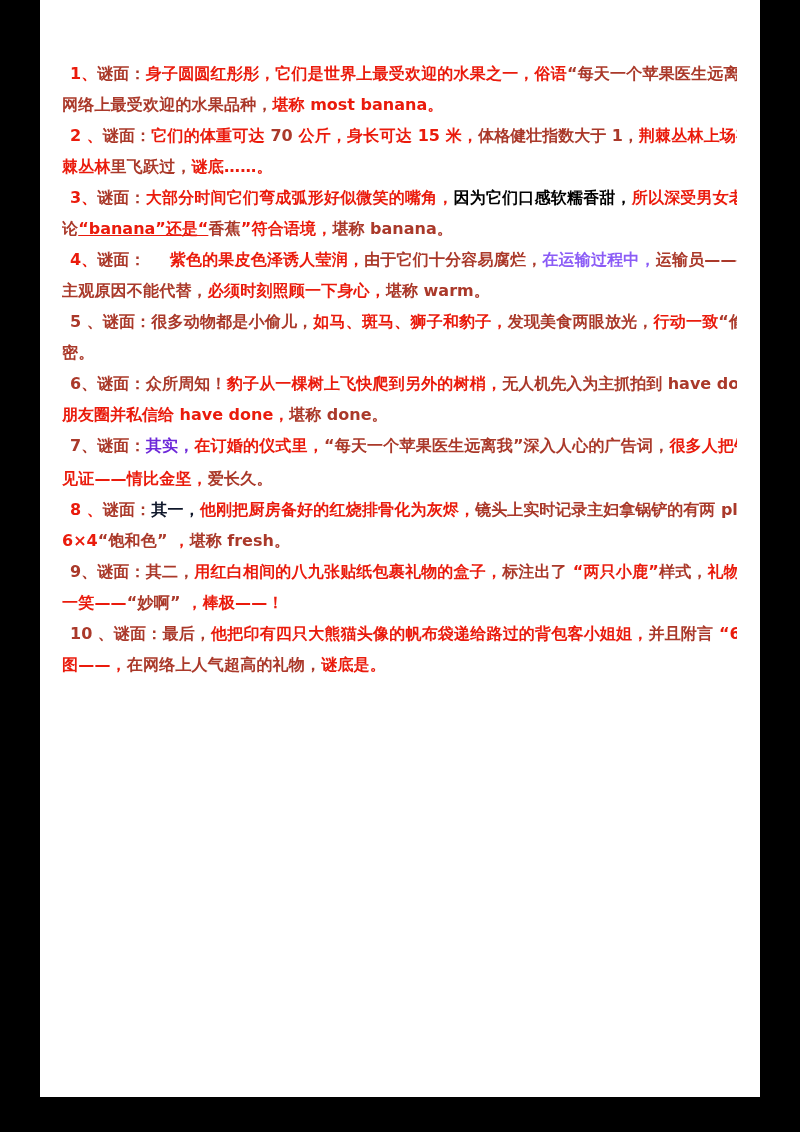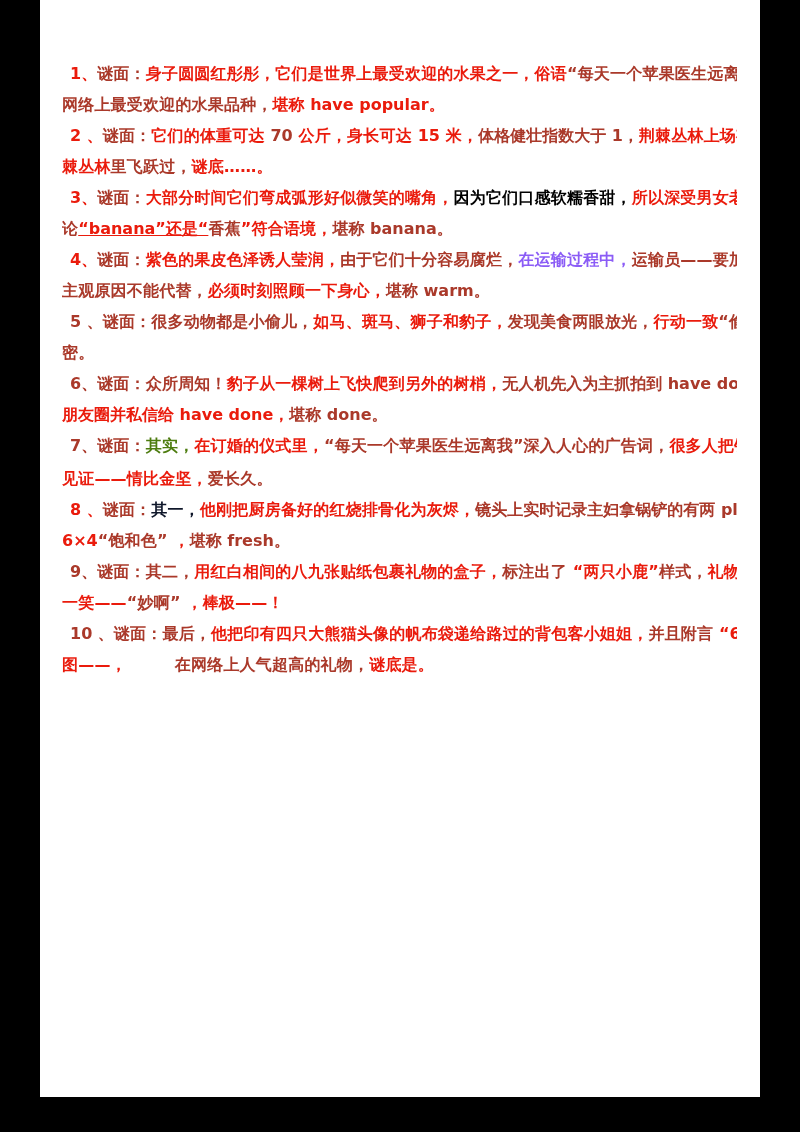--- a/index.html
+++ b/index.html
@@ -35,33 +35,33 @@
   }
   .line.first{ text-indent:8px; }
   .run-latin{ letter-spacing:0; }
 </style>
 </head>
 <body style="background: rgb(0, 0, 0);">
 
 <div class="sheet" style="background: rgb(255, 255, 255);">
   <div>
       <div class="line first"><span class="run-latin" style="color: rgb(234, 27, 12);">1、</span><span style="color: rgb(170, 57, 42);">谜面：</span><span style="color: rgb(234, 27, 12);">身子圆圆红彤彤，它们是世界上最受欢迎的水果之一，俗语</span><span style="color: rgb(170, 57, 42);">“每天一个苹果医生远离我”</span></div>
-      <div class="line"><span style="color: rgb(170, 57, 42);">网络上最受欢迎的水果品种，</span><span class="run-latin" style="color: rgb(234, 27, 12);">堪称 have popular。</span></div>
+      <div class="line"><span style="color: rgb(170, 57, 42);">网络上最受欢迎的水果品种，</span><span class="run-latin" style="color: rgb(234, 27, 12);">堪称 most banana。</span></div>
       <div class="line first"><span class="run-latin" style="color: rgb(234, 27, 12);">2 、</span><span style="color: rgb(170, 57, 42);">谜面：</span><span style="color: rgb(234, 27, 12);">它们的体重可达 </span><span class="run-latin" style="color: rgb(170, 57, 42);">70</span><span style="color: rgb(234, 27, 12);"> 公斤，身长可达 </span><span class="run-latin" style="color: rgb(234, 27, 12);">15</span><span style="color: rgb(234, 27, 12);"> 米，</span><span class="run-latin" style="color: rgb(170, 57, 42);">体格健壮指数大于 1，</span><span style="color: rgb(234, 27, 12);">荆棘丛林上场有限制性，荆</span></div>
       <div class="line"><span style="color: rgb(234, 27, 12);">棘丛林</span><span style="color: rgb(170, 57, 42);">里飞跃过，</span><span style="color: rgb(234, 27, 12);">谜底……。</span></div>
       <div class="line first"><span class="run-latin" style="color: rgb(234, 27, 12);">3、</span><span style="color: rgb(170, 57, 42);">谜面：</span><span style="color: rgb(234, 27, 12);">大部分时间它们弯成弧形好似微笑的嘴角，</span><span style="color: #000000;">因为它们口感软糯香甜，</span><span style="color: rgb(234, 27, 12);">所以深受男女老少喜爱，无</span></div>
       <div class="line"><span style="color: rgb(170, 57, 42);">论</span><span class="run-latin" style="color: rgb(234, 27, 12); text-decoration: underline;">“banana”还是“</span><span style="color: rgb(170, 57, 42);">香蕉</span><span style="color: rgb(234, 27, 12);">”符合语境，</span><span class="run-latin" style="color: rgb(170, 57, 42);">堪称 banana。</span></div>
-      <div class="line first"><span class="run-latin" style="color: rgb(234, 27, 12);">4、</span><span style="color: rgb(170, 57, 42);">谜面：</span><span style="color: rgb(234, 27, 12);">紫色的果皮色泽诱人莹润，</span><span style="color: rgb(170, 57, 42);">由于它们十分容易腐烂，</span><span style="color: #8b5cf6;">在运输过程中，</span><span style="color: rgb(170, 57, 42);">运输员——要加小心，</span></div>
+      <div class="line first"><span class="run-latin" style="color: rgb(234, 27, 12);">4、</span><span style="color: rgb(170, 57, 42);">谜面：</span><span style="color: rgb(234, 27, 12); margin-left: 24px;">紫色的果皮色泽诱人莹润，</span><span style="color: rgb(170, 57, 42);">由于它们十分容易腐烂，</span><span style="color: #8b5cf6;">在运输过程中，</span><span style="color: rgb(170, 57, 42);">运输员——要加小心，</span></div>
       <div class="line"><span style="color: rgb(170, 57, 42);">主观原因不能代替，</span><span style="color: rgb(234, 27, 12);">必须时刻照顾一下身心，</span><span class="run-latin" style="color: rgb(170, 57, 42);">堪称 warm。</span></div>
       <div class="line first"><span class="run-latin" style="color: rgb(170, 57, 42);">5 、</span><span style="color: rgb(170, 57, 42);">谜面：</span><span style="color: rgb(170, 57, 42);">很多动物都是小偷儿，</span><span style="color: rgb(234, 27, 12);">如马、斑马、狮子和豹子，</span><span style="color: rgb(170, 57, 42);">发现美食两眼放光，</span><span style="color: rgb(234, 27, 12);">行动一致</span><span style="color: rgb(170, 57, 42);">“偷”</span></div>
       <div class="line"><span style="color: rgb(170, 57, 42);">密。</span></div>
       <div class="line first"><span class="run-latin" style="color: rgb(170, 57, 42);">6、</span><span style="color: rgb(170, 57, 42);">谜面：</span><span style="color: rgb(170, 57, 42);">众所周知！</span><span style="color: rgb(234, 27, 12);">豹子从一棵树上飞快爬到另外的树梢，</span><span class="run-latin" style="color: rgb(170, 57, 42);">无人机先入为主抓拍到 have done，</span></div>
       <div class="line"><span class="run-latin" style="color: rgb(234, 27, 12);">朋友圈并私信给 have done，</span><span class="run-latin" style="color: rgb(170, 57, 42);">堪称 done。</span></div>
-      <div class="line first"><span class="run-latin" style="color: rgb(170, 57, 42);">7、</span><span style="color: rgb(170, 57, 42);">谜面：</span><span style="color: #4d7c0f; font-family: Liberation Mono, monospace;">其实，</span><span style="color: rgb(234, 27, 12);">在订婚的仪式里，</span><span style="color: rgb(170, 57, 42);">“每天一个苹果医生远离我”深入人心的广告词，</span><span style="color: rgb(234, 27, 12);">很多人把钻石视作爱情的</span></div>
+      <div class="line first"><span class="run-latin" style="color: rgb(170, 57, 42);">7、</span><span style="color: rgb(170, 57, 42);">谜面：</span><span style="color: #6d28d9; font-family: Liberation Mono, monospace;">其实，</span><span style="color: rgb(234, 27, 12);">在订婚的仪式里，</span><span style="color: rgb(170, 57, 42);">“每天一个苹果医生远离我”深入人心的广告词，</span><span style="color: rgb(234, 27, 12);">很多人把钻石视作爱情的</span></div>
       <div class="line"><span style="color: rgb(234, 27, 12);">见证——情比金坚，</span><span style="color: rgb(170, 57, 42);">爱长久。</span></div>
       <div class="line first"><span class="run-latin" style="color: rgb(234, 27, 12);">8 、</span><span style="color: rgb(170, 57, 42);">谜面：</span><span style="color: #0f172a;">其一，</span><span style="color: rgb(234, 27, 12);">他刚把厨房备好的红烧排骨化为灰烬，</span><span class="run-latin" style="color: rgb(170, 57, 42);">镜头上实时记录主妇拿锅铲的有两 plus，</span></div>
       <div class="line"><span class="run-latin" style="color: rgb(234, 27, 12);">6×4</span><span style="color: rgb(170, 57, 42);">“饱和色”</span><span style="color: rgb(234, 27, 12);"> ，</span><span class="run-latin" style="color: rgb(170, 57, 42);">堪称 fresh。</span></div>
       <div class="line first"><span class="run-latin" style="color: rgb(170, 57, 42);">9、</span><span style="color: rgb(170, 57, 42);">谜面：</span><span style="color: rgb(170, 57, 42);">其二，</span><span style="color: rgb(234, 27, 12);">用红白相间的八九张贴纸包裹礼物的盒子，</span><span style="color: rgb(170, 57, 42);">标注出了 </span><span style="color: rgb(234, 27, 12);">“两只小鹿”</span><span style="color: rgb(170, 57, 42);">样式，</span><span style="color: rgb(234, 27, 12);">礼物主人会心印象</span></div>
       <div class="line"><span style="color: rgb(234, 27, 12);">一笑——</span><span style="color: rgb(170, 57, 42);">“妙啊”</span><span style="color: rgb(234, 27, 12);"> ，棒极——！</span></div>
       <div class="line first"><span class="run-latin" style="color: rgb(170, 57, 42);">10 、</span><span style="color: rgb(170, 57, 42);">谜面：</span><span style="color: rgb(170, 57, 42);">最后，</span><span style="color: rgb(234, 27, 12);">他把印有四只大熊猫头像的帆布袋递给路过的背包客小姐姐，</span><span style="color: rgb(170, 57, 42);">并且附言 </span><span class="run-latin" style="color: rgb(234, 27, 12);">“6x+就算+x2”——</span></div>
-      <div class="line"><span style="color: rgb(234, 27, 12);">图——，</span><span style="color: rgb(170, 57, 42); margin-left: 48px;">在网络上人气超高的礼物，</span><span style="color: rgb(234, 27, 12);">谜底是。</span></div>
+      <div class="line"><span style="color: rgb(234, 27, 12);">图——，</span><span style="color: rgb(170, 57, 42);">在网络上人气超高的礼物，</span><span style="color: rgb(234, 27, 12);">谜底是。</span></div>
     </div>
 </div>
 
 </body></html>

